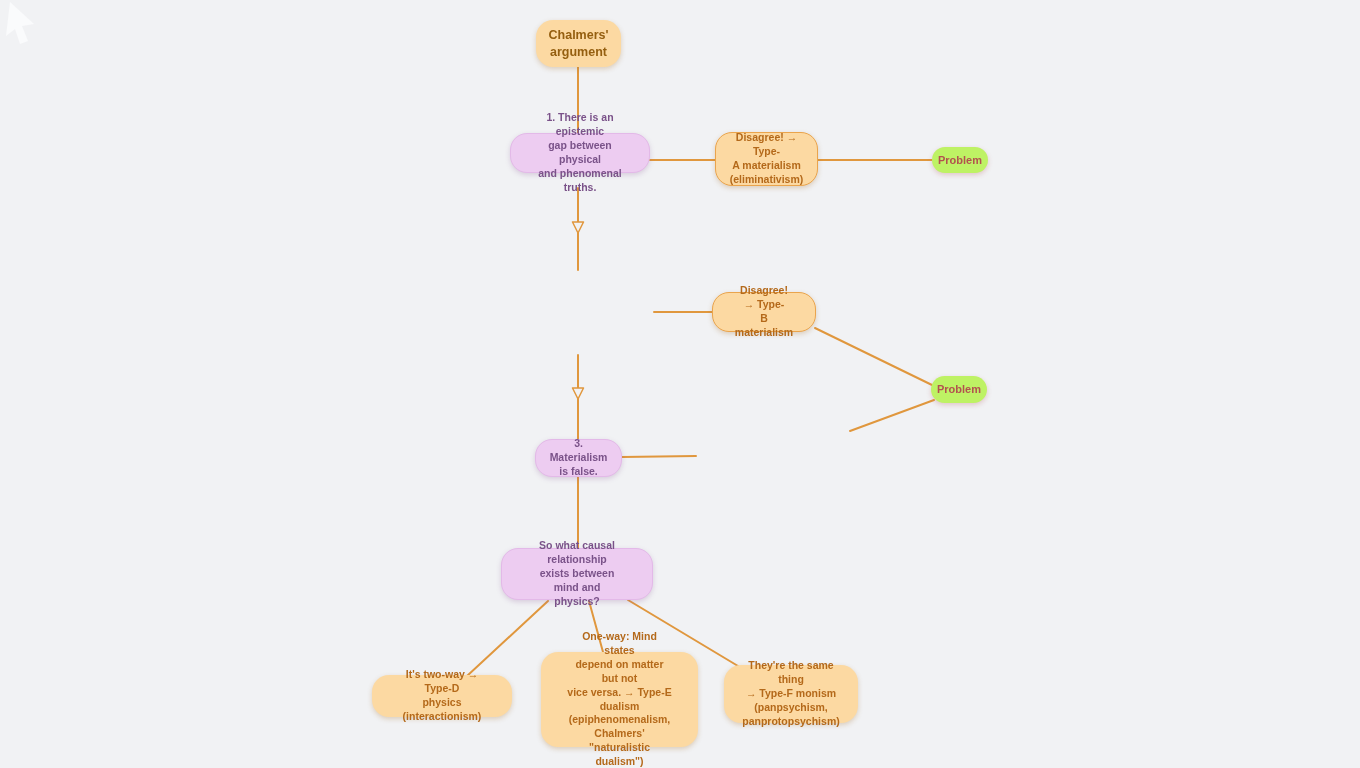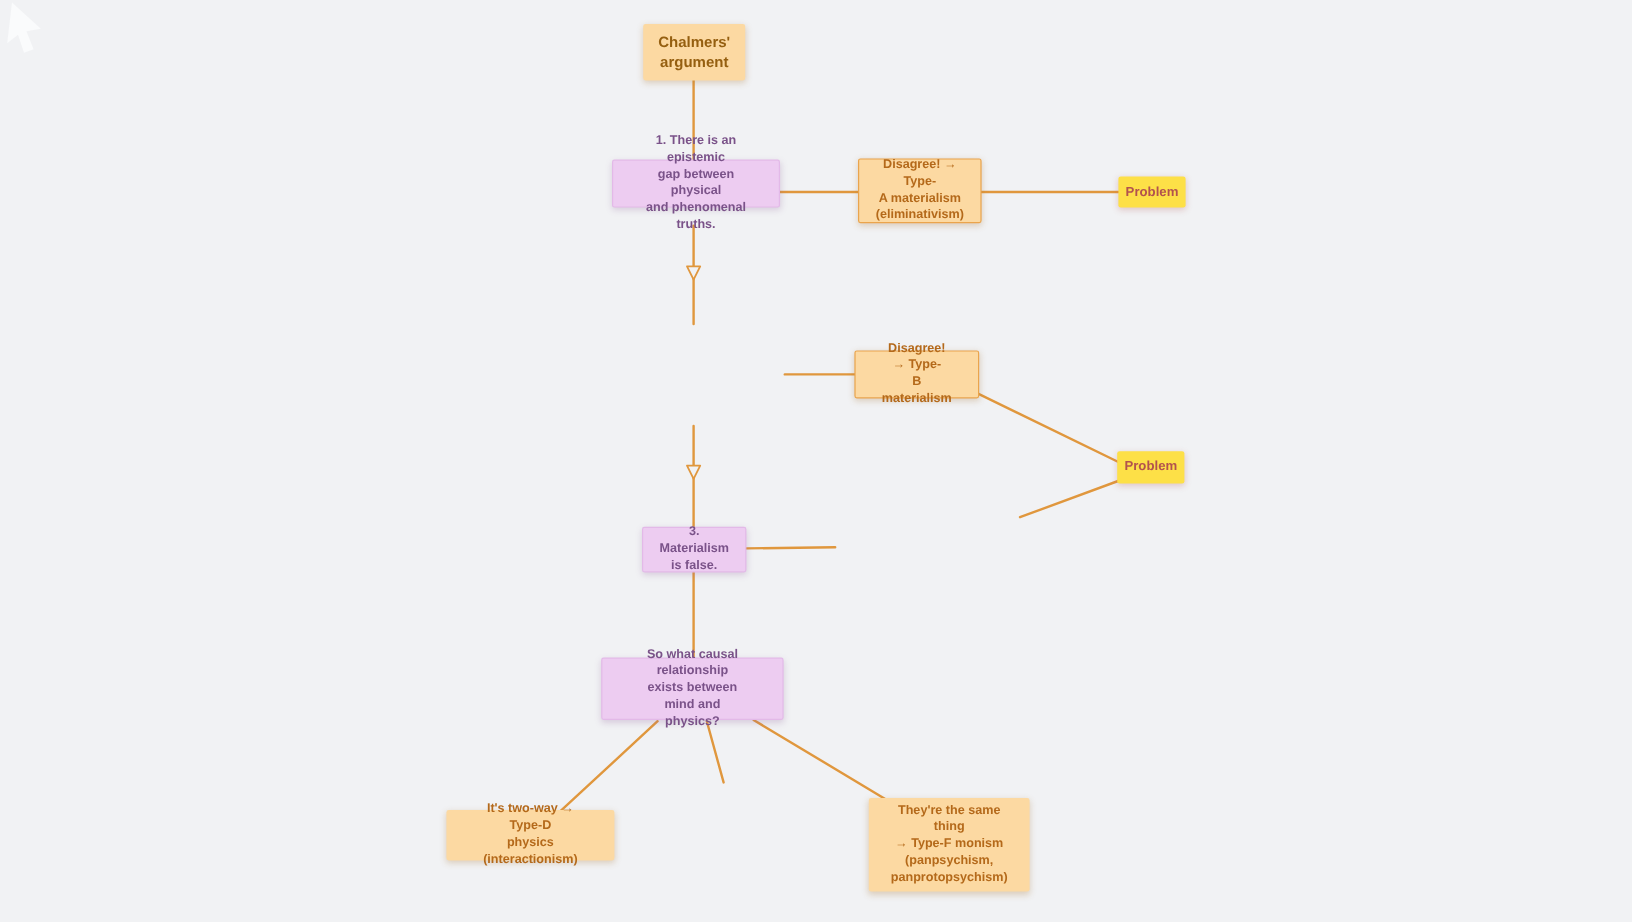--- a/index.html
+++ b/index.html
@@ -4,41 +4,41 @@
 <style>
   html,body{margin:0;padding:0;}
   body{background:#f1f2f4;font-family:"Liberation Sans",sans-serif;}
   #canvas{position:relative;width:1360px;height:768px;background:#f1f2f4;overflow:hidden;}
   #edges{position:absolute;left:0;top:0;width:1360px;height:768px;pointer-events:none;}
   .edge{stroke:#e0973d;stroke-width:2;stroke-linecap:round;fill:none;}
   .arrowhead{fill:#f1f2f4;stroke:#e0973d;stroke-width:1.5;stroke-linejoin:round;}
   .node{
     position:absolute;display:flex;align-items:center;justify-content:center;
     text-align:center;font-weight:700;font-size:10.5px;line-height:1.32;
-    border-radius:2px;box-sizing:border-box;padding:4px 25px;white-space:pre-line;
+    border-radius:17px;box-sizing:border-box;padding:4px 25px;white-space:pre-line;
     cursor:default;
   }
   .orange{background:#fcd9a2;color:#b4691a;box-shadow:0 2px 5px rgba(170,118,55,.30);}
   .orange-bordered{border:1.5px solid #eaa44c;}
   .purple{background:#edccf1;color:#7a5289;border:1px solid #e3b9e8;box-shadow:0 2px 5px rgba(140,90,150,.25);}
-  .pink{background:#fde047;color:#b2524e;box-shadow:0 2px 5px rgba(185,100,95,.30);font-size:11px;}
+  .pink{background:#bef264;color:#b2524e;box-shadow:0 2px 5px rgba(185,100,95,.30);font-size:11px;}
 
   #node-root{left:536px;top:20px;width:85px;height:47px;font-size:12.5px;color:#955f10;}
   #node-premise1{left:510px;top:133px;width:140px;height:40px;}
   #node-typeA{left:715px;top:132px;width:103px;height:54px;}
   #node-problem1{left:932px;top:147px;width:56px;height:26px;}
   #node-premise2{left:501px;top:270px;width:153px;height:85px;}
   #node-typeB{left:712px;top:292px;width:104px;height:40px;}
   #node-problem2{left:931px;top:376px;width:56px;height:27px;}
   #node-conclusion{left:535px;top:439px;width:87px;height:38px;}
   #node-typeC{left:696px;top:427px;width:156px;height:54px;}
   #node-question{left:501px;top:548px;width:152px;height:52px;}
   #node-typeD{left:372px;top:675px;width:140px;height:42px;}
   #node-typeE{left:541px;top:652px;width:157px;height:95px;}
-  #node-typeF{left:724px;top:665px;width:134px;height:78px;}
+  #node-typeF{left:724px;top:665px;width:134px;height:58px;}
 
   #cursor{position:absolute;left:4px;top:0px;opacity:.9;}
 </style>
 </head>
 <body>
 
 <div id="canvas">
 
   <svg id="edges" viewBox="0 0 1360 768">
     <line class="edge" x1="578" y1="67" x2="578" y2="133"></line>
@@ -81,20 +81,26 @@
 is false.</div>
 
 
   <div id="node-question" class="node purple">So what causal relationship
 exists between mind and
 physics?</div>
 
   <div id="node-typeD" class="node orange">It's two-way → Type-D
 physics (interactionism)</div>
 
+  <div id="node-typeE" class="node orange">One-way: Mind states
+depend on matter but not
+vice versa. → Type-E dualism
+(epiphenomenalism,
+Chalmers' "naturalistic
+dualism")</div>
 
   <div id="node-typeF" class="node orange">They're the same thing
 → Type-F monism
 (panpsychism,
 panprotopsychism)</div>
 
   <svg id="cursor" width="40" height="48" viewBox="0 0 40 48">
     <path d="M6 2 L30 24 L18 26 L24 41 L16 44 L11 29 L2 36 Z" fill="#fbfcfd"></path>
   </svg>
 

